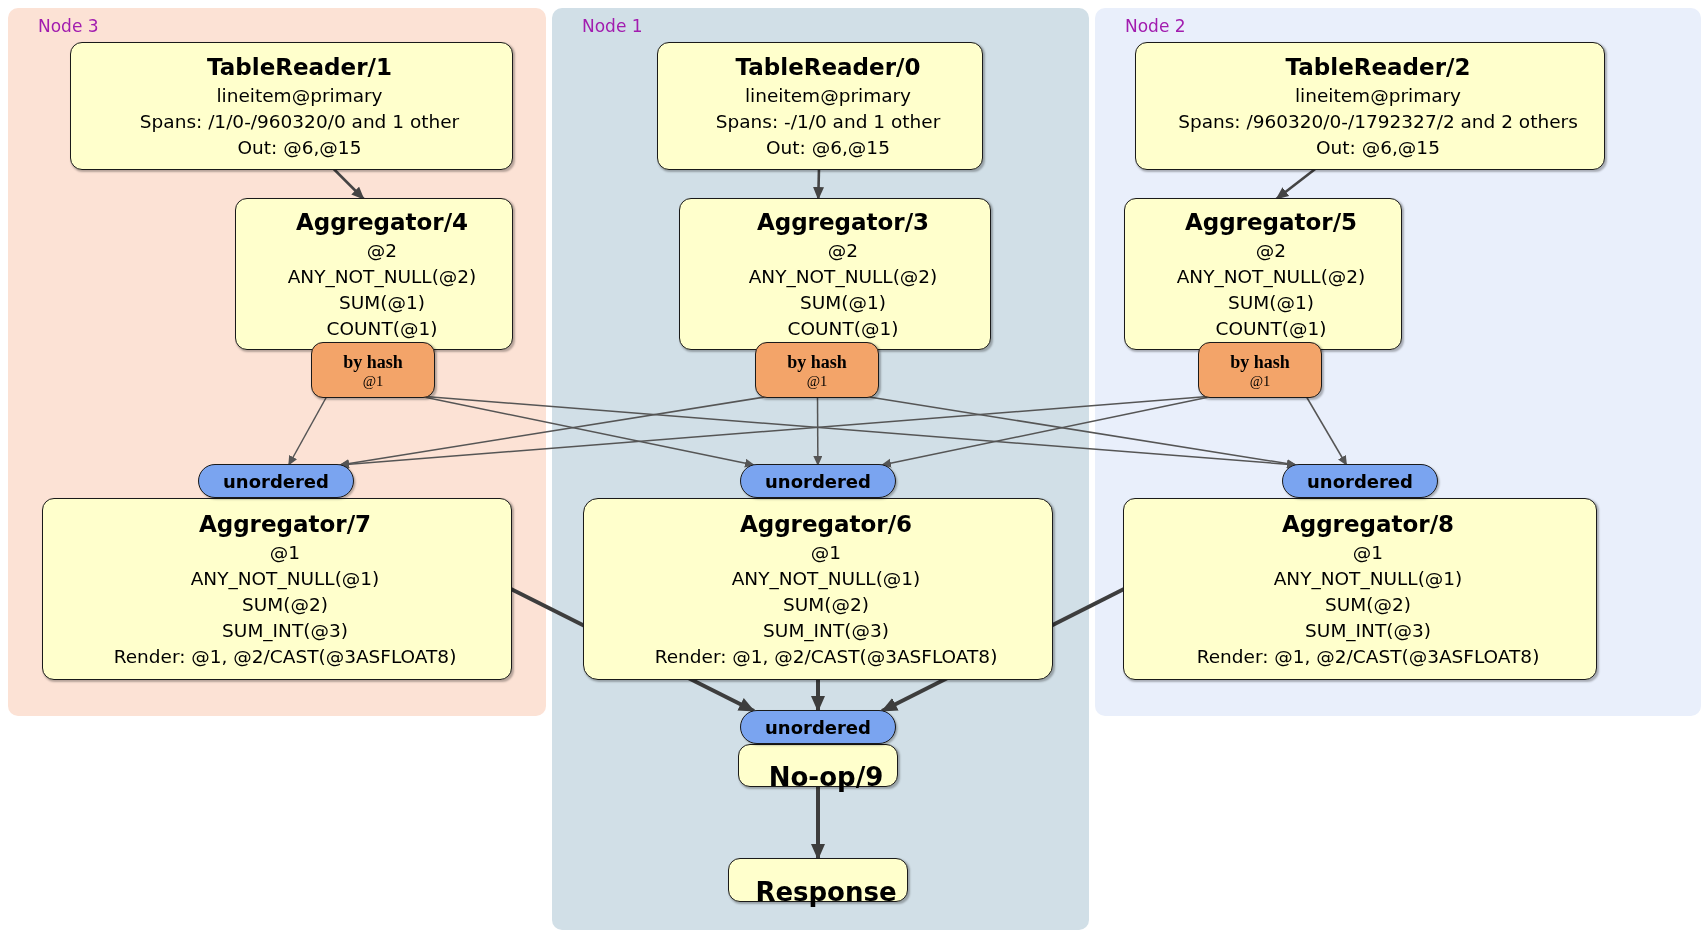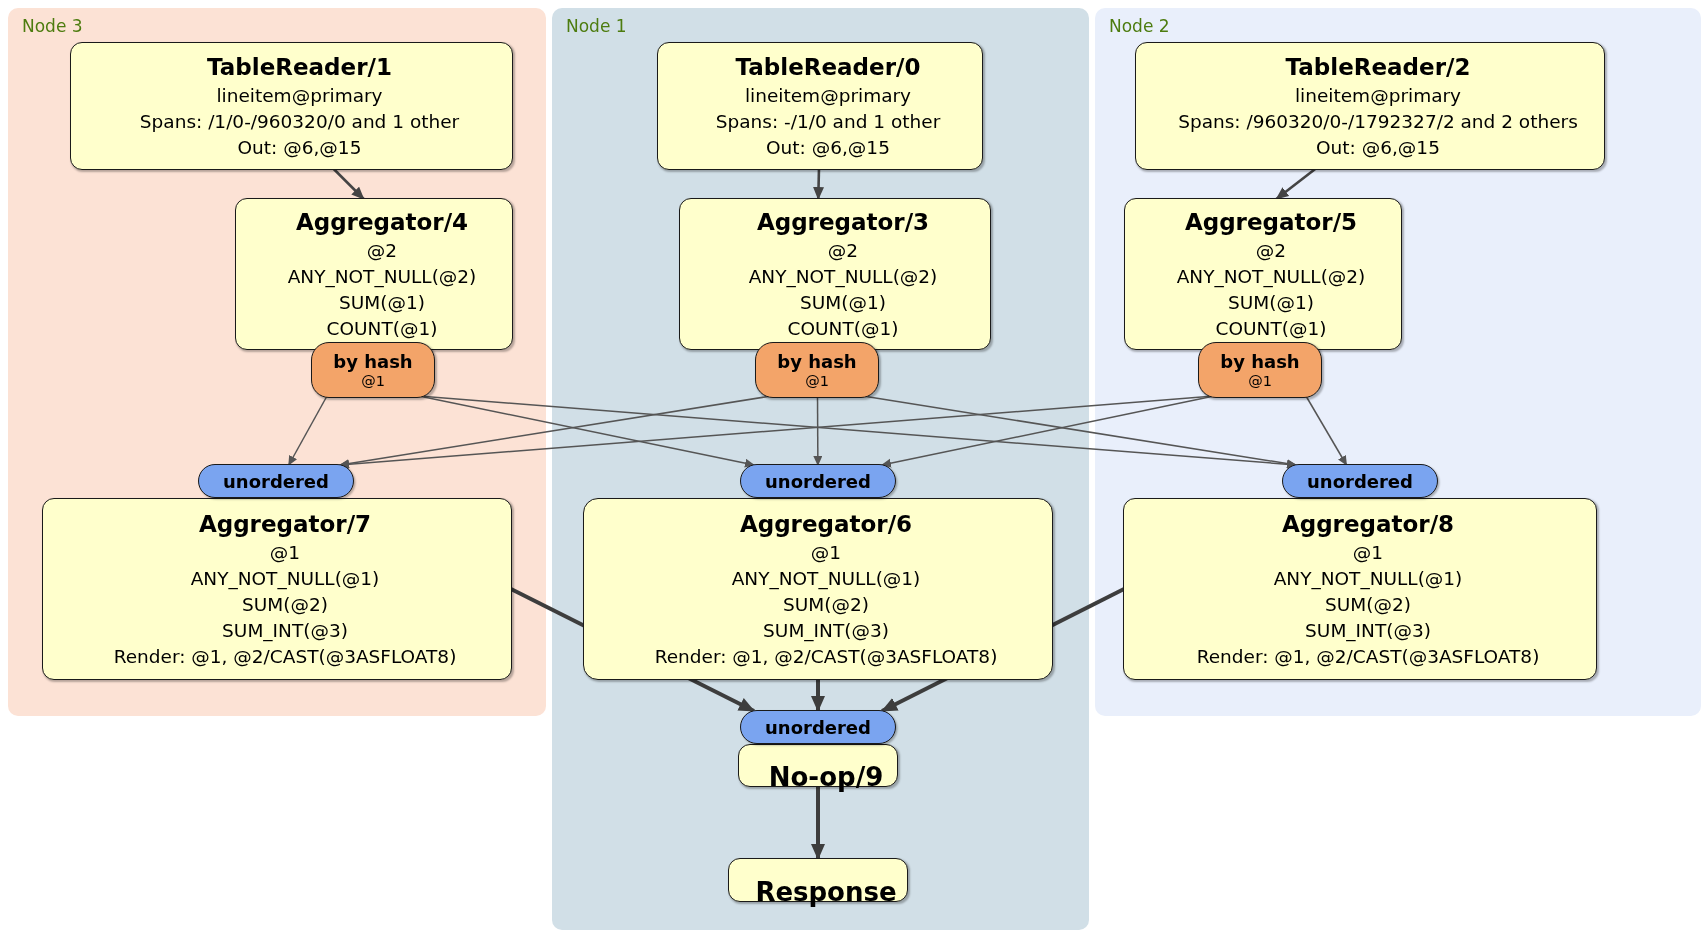--- a/index.html
+++ b/index.html
@@ -4,36 +4,36 @@
 <style>
   html,body{margin:0;padding:0;background:#ffffff;}
   #canvas{
     position:relative;width:1708px;height:940px;overflow:hidden;
     font-family:"DejaVu Sans","Liberation Sans",sans-serif;color:#000;
   }
   .region{
     position:absolute;border-radius:10px;z-index:0;
   }
   .region-label{
-    position:absolute;top:8px;left:14px;font-size:17px;color:#4d7c0f;
+    position:absolute;top:8px;left:30px;font-size:17px;color:#a21caf;
   }
   #edges-svg{position:absolute;left:0;top:0;z-index:1;pointer-events:none;}
   .pbox{
     position:absolute;z-index:2;box-sizing:border-box;
     background:var(--box-fill);border:1.8px solid var(--box-border);border-radius:12px;
     display:flex;flex-direction:column;justify-content:center;align-items:center;
     text-align:center;box-shadow:1.5px 1.5px 2px rgba(0,0,0,0.28);padding-left:16px;
   }
   .ptitle{font-size:23px;font-weight:bold;line-height:31px;white-space:nowrap;}
   .pline{font-size:18.5px;line-height:26px;white-space:nowrap;}
   .router{
     position:absolute;z-index:3;box-sizing:border-box;
-    background:var(--router-fill);border:1.8px solid var(--box-border);border-radius:18px;
+    background:var(--router-fill);border:1.8px solid var(--box-border);border-radius:12px;
     display:flex;flex-direction:column;justify-content:center;align-items:center;
-    text-align:center;box-shadow:1.5px 1.5px 2px rgba(0,0,0,0.28);
+    text-align:center;box-shadow:1.5px 1.5px 2px rgba(0,0,0,0.28);font-family:Liberation Serif, serif;
   }
   .router-label{font-size:18px;font-weight:bold;line-height:22px;}
   .router-detail{font-size:14.5px;line-height:17px;}
   .sync{
     position:absolute;z-index:3;box-sizing:border-box;
     background:var(--sync-fill);border:1.8px solid var(--box-border);border-radius:17px;
     display:flex;justify-content:center;align-items:center;text-align:center;
     box-shadow:1.5px 1.5px 2px rgba(0,0,0,0.28);
   }
   .sync-label{font-size:18px;font-weight:bold;}

